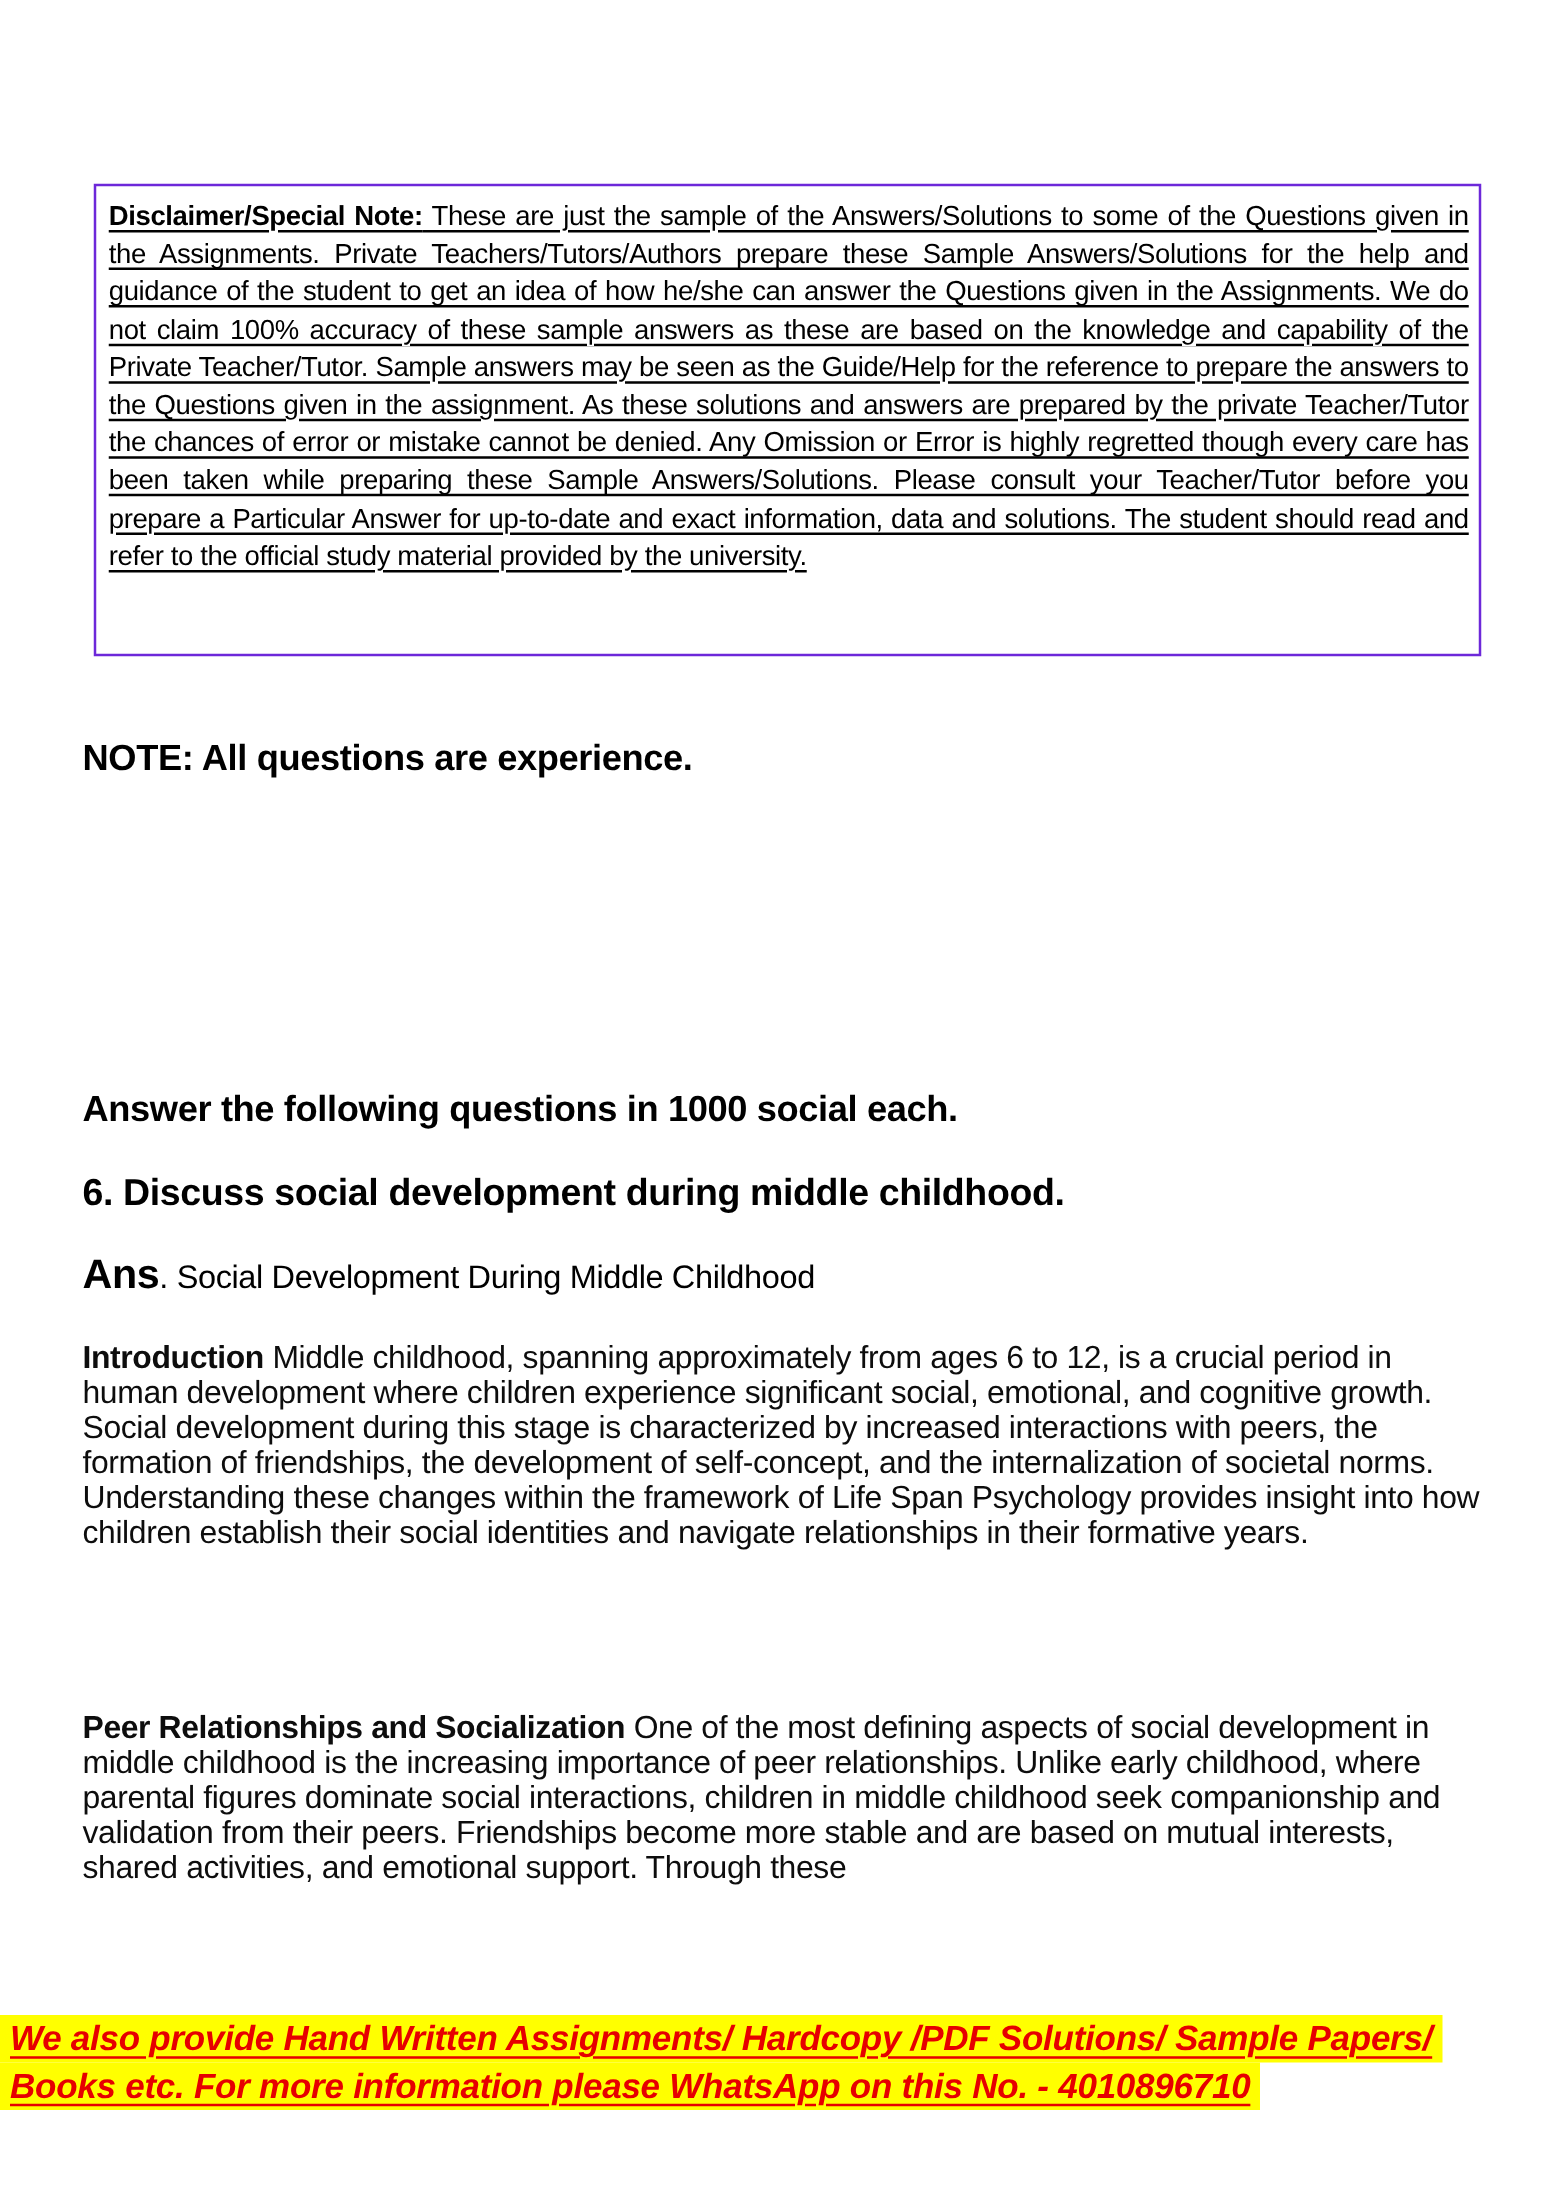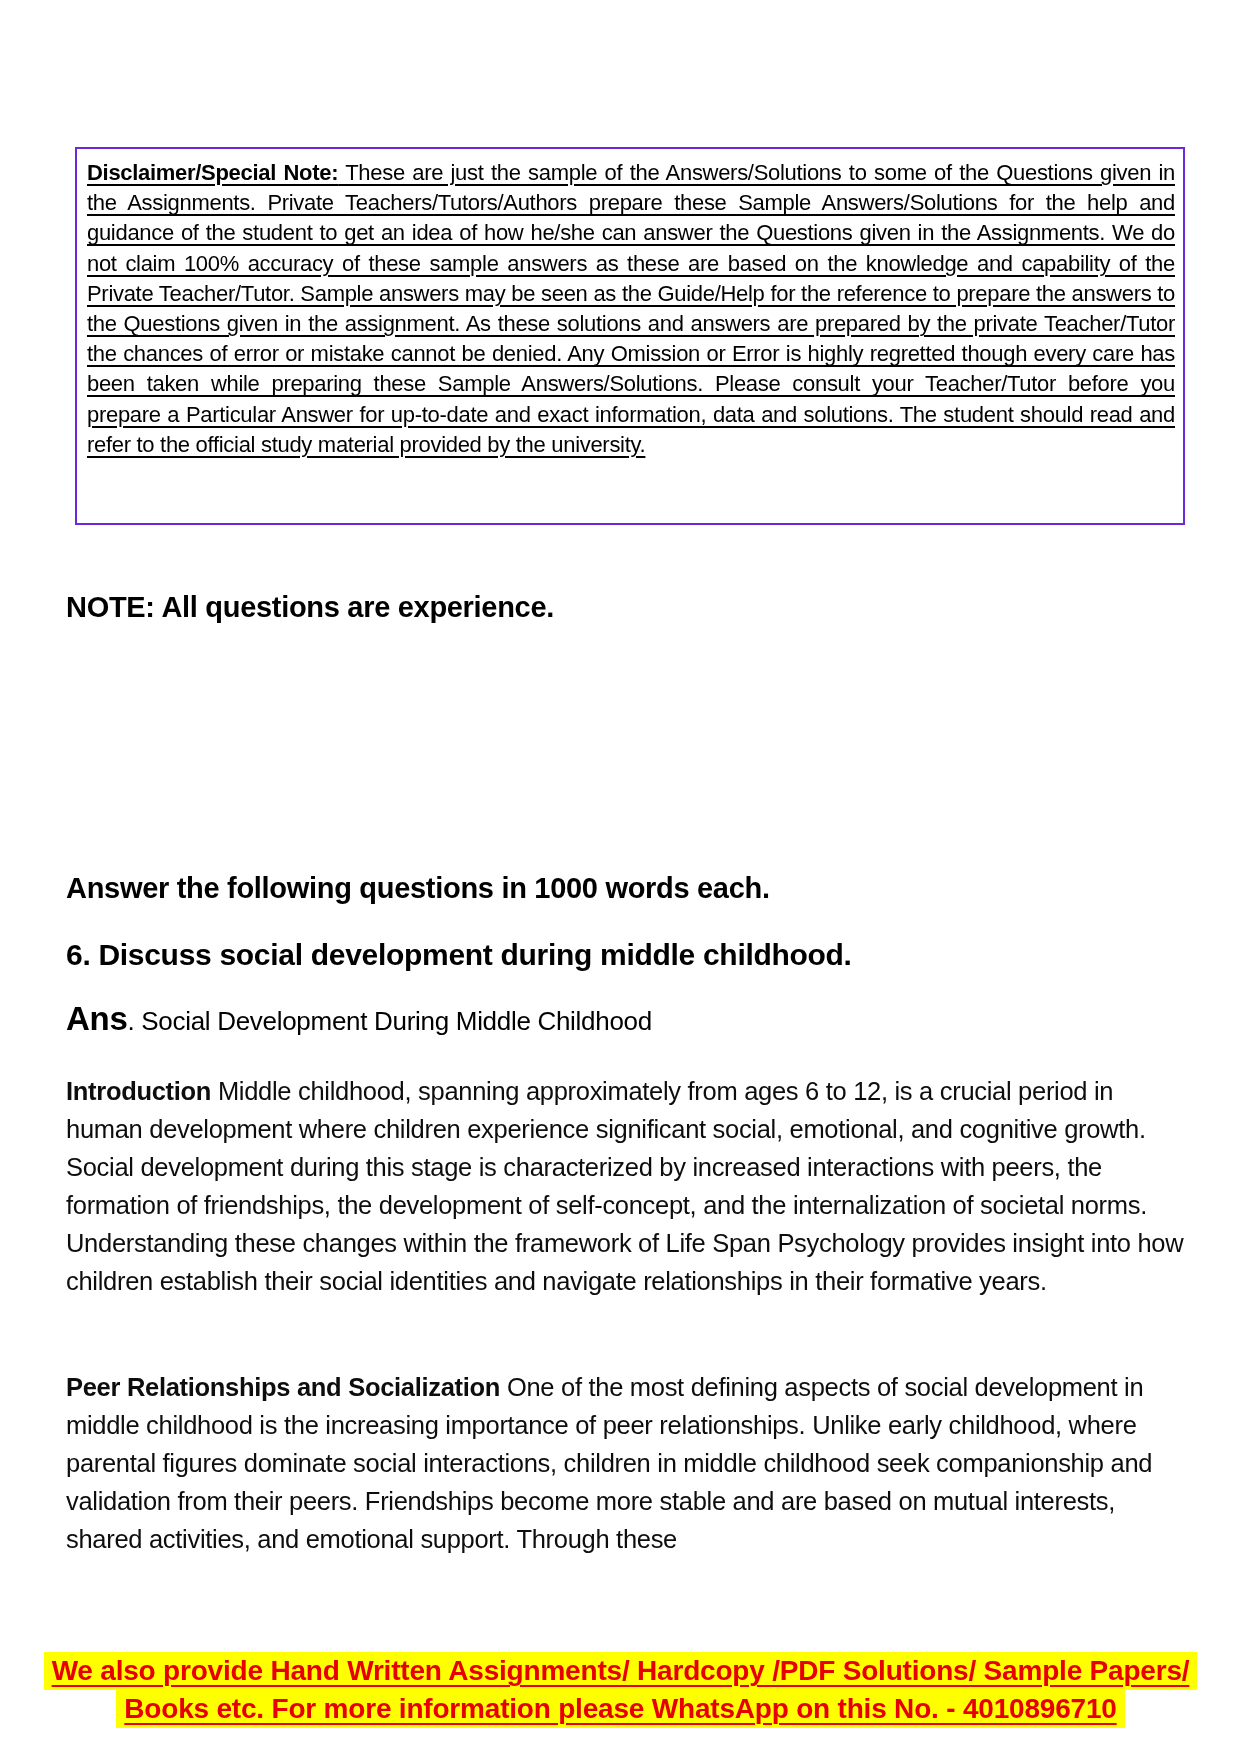--- a/index.html
+++ b/index.html
@@ -71,37 +71,38 @@
   }
   .answer-heading .ans-lead { font-size: 33px; font-weight: bold; text-align: right; }
   .answer-heading .ans-rest { font-size: 26px; font-weight: normal; }
 
   
   .body-para {
     position: absolute;
     left: 66px;
     width: 1118px;
     font-size: 25.5px;
-    line-height: 38px;
+    line-height: 28px;
     letter-spacing: -0.3px;
     text-align: left;
     color: #0d0d0d;
   }
   .para-1 { top: 1072px; }
   .para-2 { top: 1368px; }
   .body-para .lead { font-weight: bold; }
 
   
   .footer-promo {
     position: absolute;
-    left: 0; top: 1652px;
+    left: 0; top: 1612px;
     width: 1241px;
-    text-align: center;
+    text-align: left;
     font-size: 28px;
     font-weight: bold;
+    font-style: italic;
     color: #e60000;
     line-height: 37px;
     letter-spacing: -0.2px;
   }
   .footer-promo .promo-line { margin-bottom: 1px; }
   .footer-promo .hl {
     background: #ffff00;
     padding: 3px 8px 4px 8px;
     text-decoration: underline;
     text-decoration-thickness: 2px;
@@ -115,21 +116,21 @@
 
   <div class="disclaimer-box">
     <span class="u">
       <span class="bold">Disclaimer/Special Note:</span><span> These are just the sample of the Answers/Solutions to some of the Questions given in the Assignments. Private Teachers/Tutors/Authors prepare these Sample Answers/Solutions for the help and guidance of the student to get an idea of how he/she can answer the Questions given in the Assignments. We do not claim 100% accuracy of these sample answers as these are based on the knowledge and capability of the Private Teacher/Tutor. Sample answers may be seen as the Guide/Help for the reference to prepare the answers to the Questions given in the assignment. As these solutions and answers are prepared by the private Teacher/Tutor the chances of error or mistake cannot be denied. Any Omission or Error is highly regretted though every care has been taken while preparing these Sample Answers/Solutions. Please consult your Teacher/Tutor before you prepare a Particular Answer for up-to-date and exact information, data and solutions. The student should read and refer to the official study material provided by the university.</span>
     </span>
   </div>
 
   <div class="note-heading">NOTE: All questions are experience.</div>
 
 
-  <div class="instruction-heading">Answer the following questions in 1000 words each.</div>
+  <div class="instruction-heading">Answer the following questions in 1000 social each.</div>
 
   <div class="question-heading">6. Discuss social development during middle childhood.</div>
 
   <div class="answer-heading">
     <span class="ans-lead">Ans</span><span class="ans-rest">. Social Development During Middle Childhood</span>
   </div>
 
   <div class="body-para para-1">
     <span class="lead">Introduction</span><span> Middle childhood, spanning approximately from ages 6 to 12, is a crucial period in human development where children experience significant social, emotional, and cognitive growth. Social development during this stage is characterized by increased interactions with peers, the formation of friendships, the development of self-concept, and the internalization of societal norms. Understanding these changes within the framework of Life Span Psychology provides insight into how children establish their social identities and navigate relationships in their formative years.</span>
   </div>

